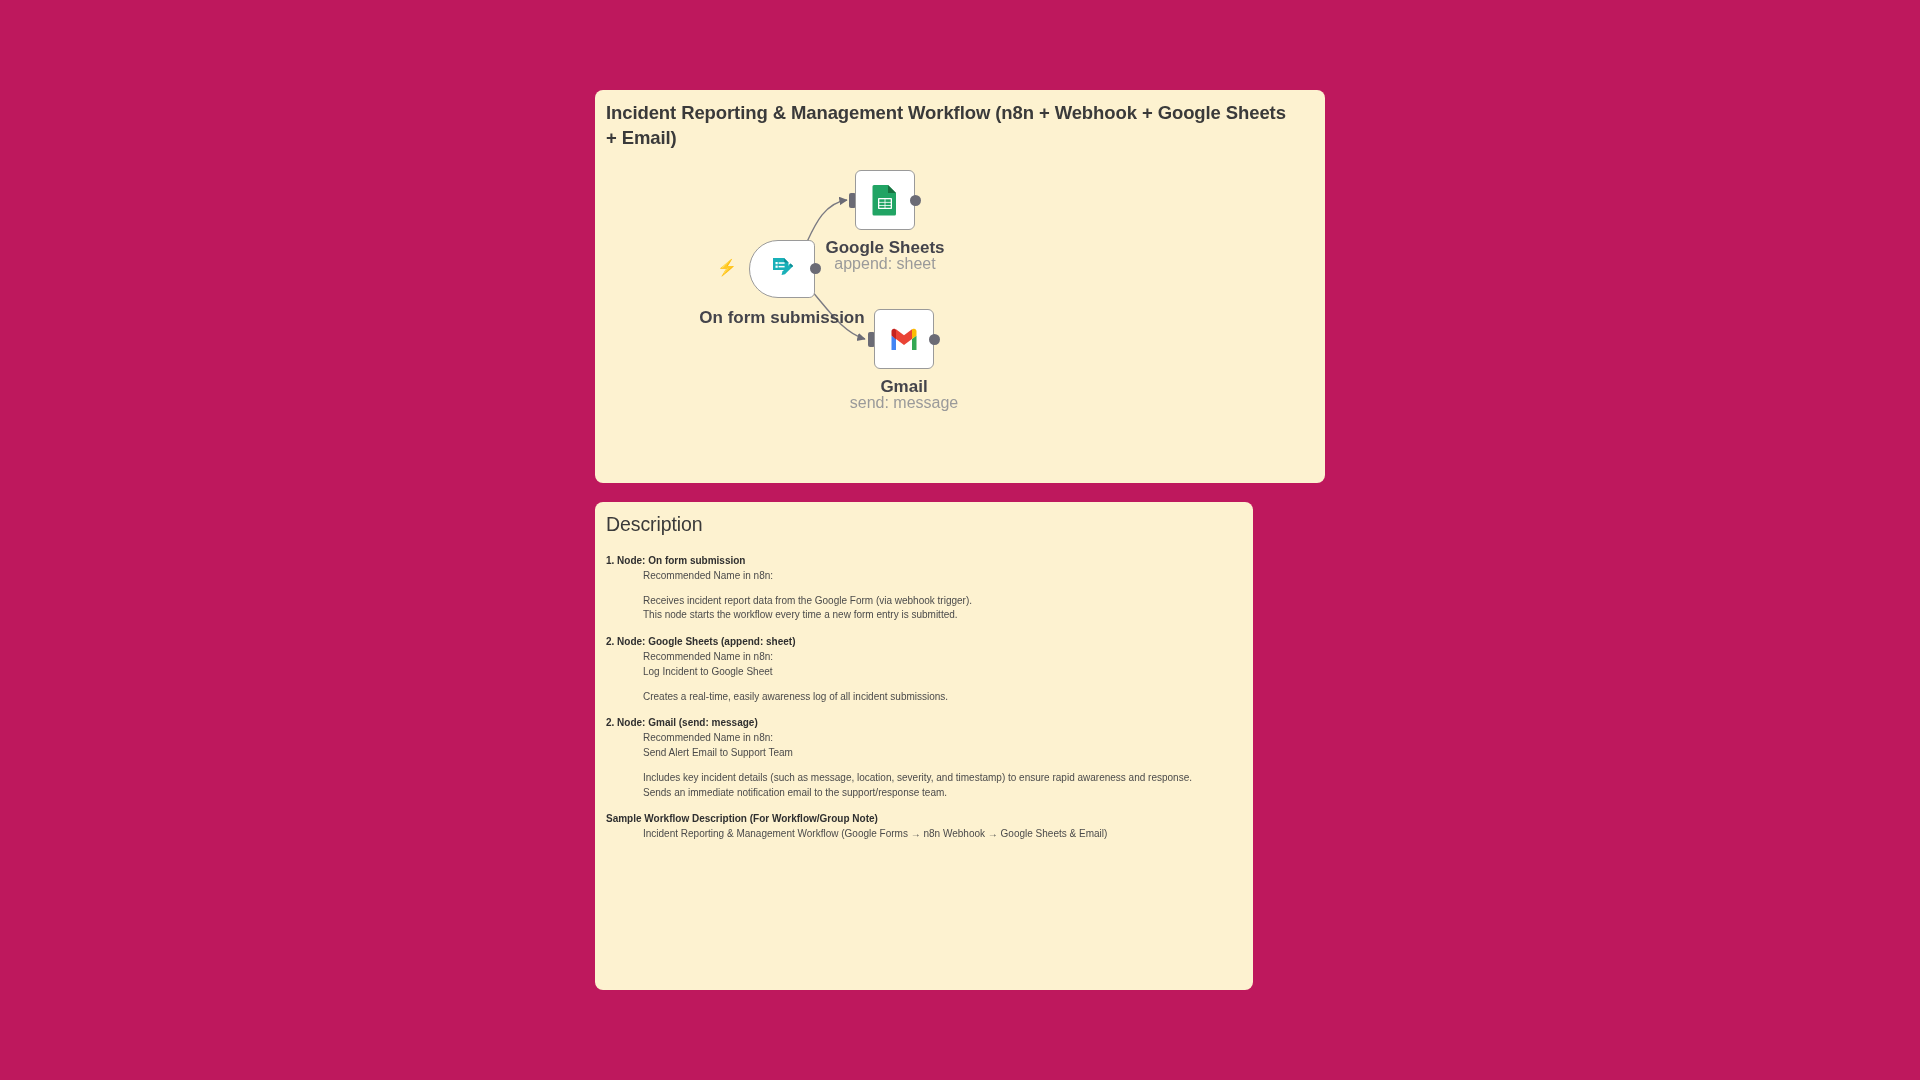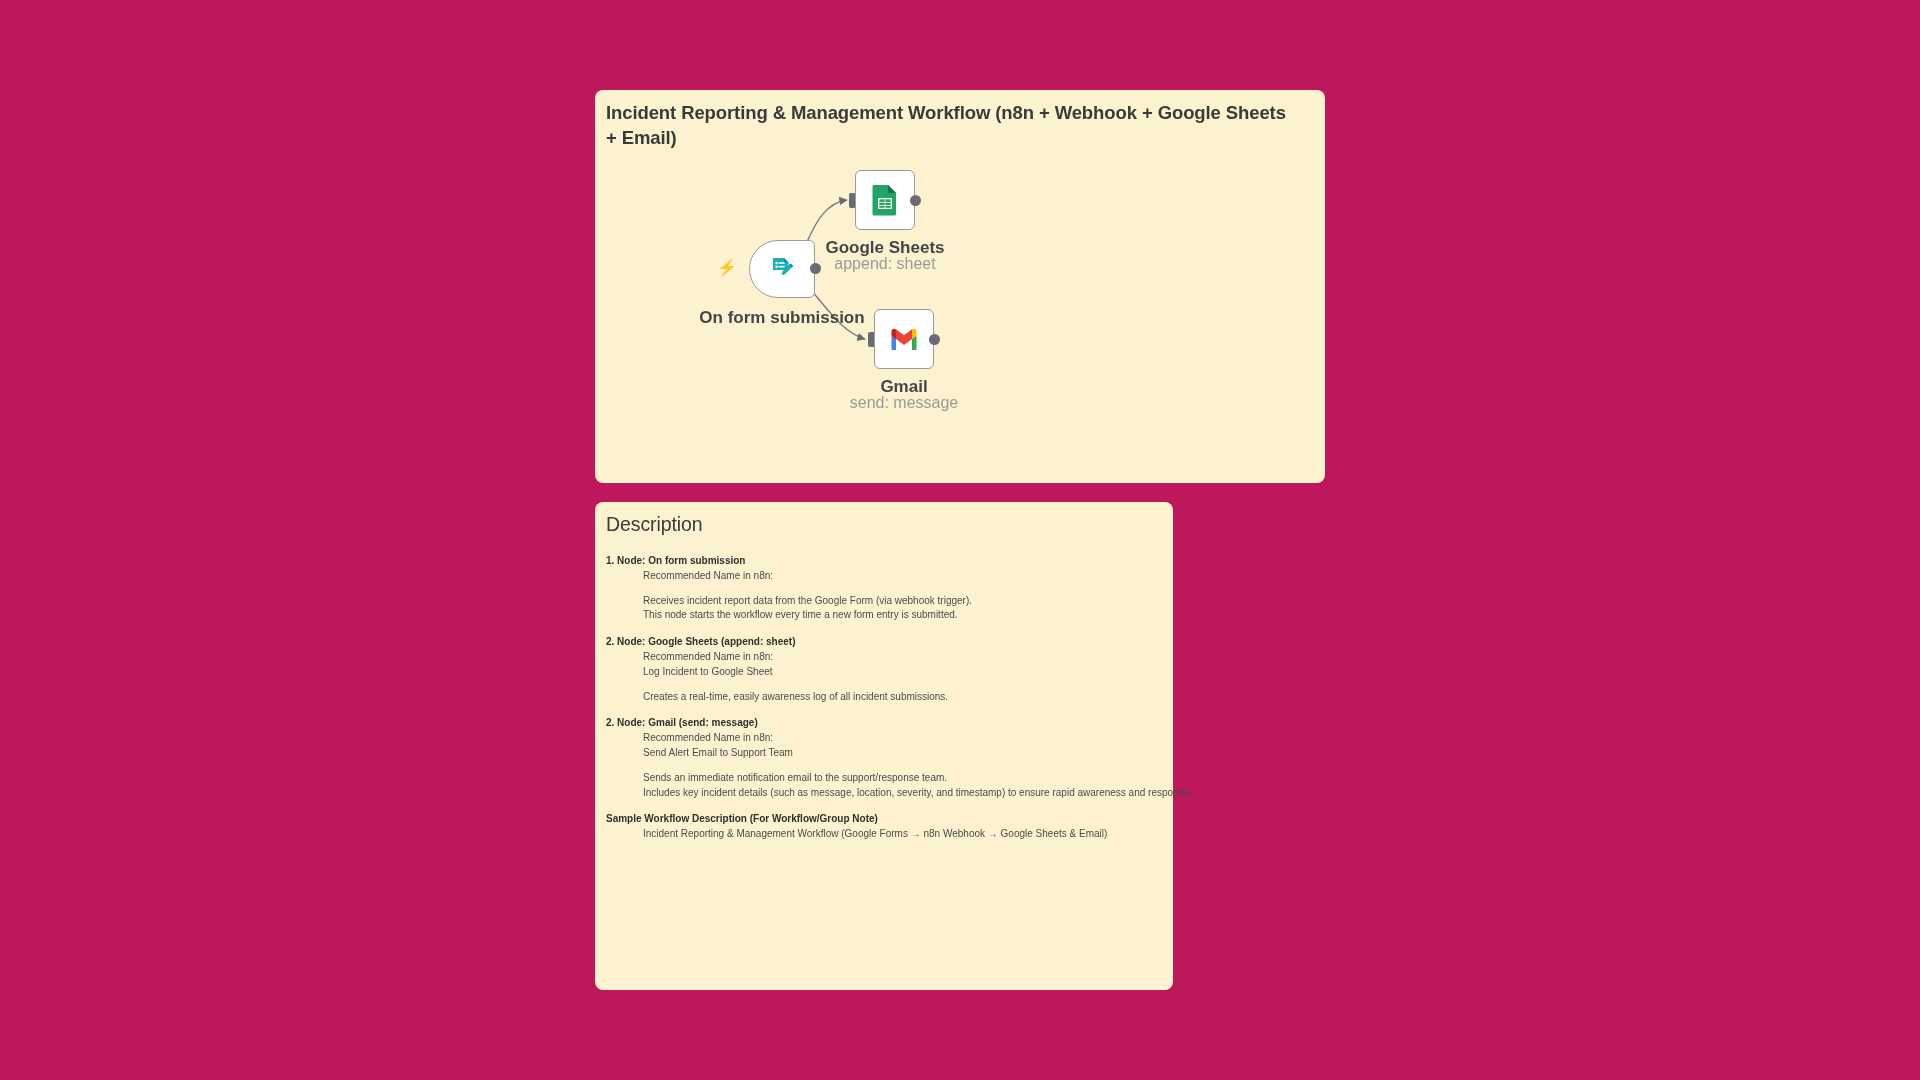--- a/index.html
+++ b/index.html
@@ -30,21 +30,21 @@
   #workflow-card {
     left: 595px;
     top: 90px;
     width: 730px;
     height: 393px;
   }
 
   #description-card {
     left: 595px;
     top: 502px;
-    width: 578px;
+    width: 658px;
     height: 488px;
   }
 
   .card-title {
     position: absolute;
     left: 11px;
     top: 11px;
     width: 690px;
     font-size: 18.5px;
     font-weight: bold;
@@ -272,22 +272,22 @@
           <div class="desc-line">Recommended Name in n8n:</div>
           <div class="desc-line">Log Incident to Google Sheet</div>
           <div class="desc-spacer"></div>
           <div class="desc-line">Creates a real-time, easily awareness log of all incident submissions.</div>
         </div>
         <div class="desc-block">
           <div class="desc-heading">2. Node: Gmail (send: message)</div>
           <div class="desc-line">Recommended Name in n8n:</div>
           <div class="desc-line">Send Alert Email to Support Team</div>
           <div class="desc-spacer"></div>
+          <div class="desc-line">Includes key incident details (such as message, location, severity, and timestamp) to ensure rapid awareness and response.</div>
           <div class="desc-line">Sends an immediate notification email to the support/response team.</div>
-          <div class="desc-line">Includes key incident details (such as message, location, severity, and timestamp) to ensure rapid awareness and response.</div>
         </div>
         <div class="desc-block">
           <div class="desc-heading">Sample Workflow Description (For Workflow/Group Note)</div>
           <div class="desc-line">Incident Reporting &amp; Management Workflow (Google Forms → n8n Webhook → Google Sheets &amp; Email)</div>
         </div>
       </div>
   </div>
 
 </div>
 

